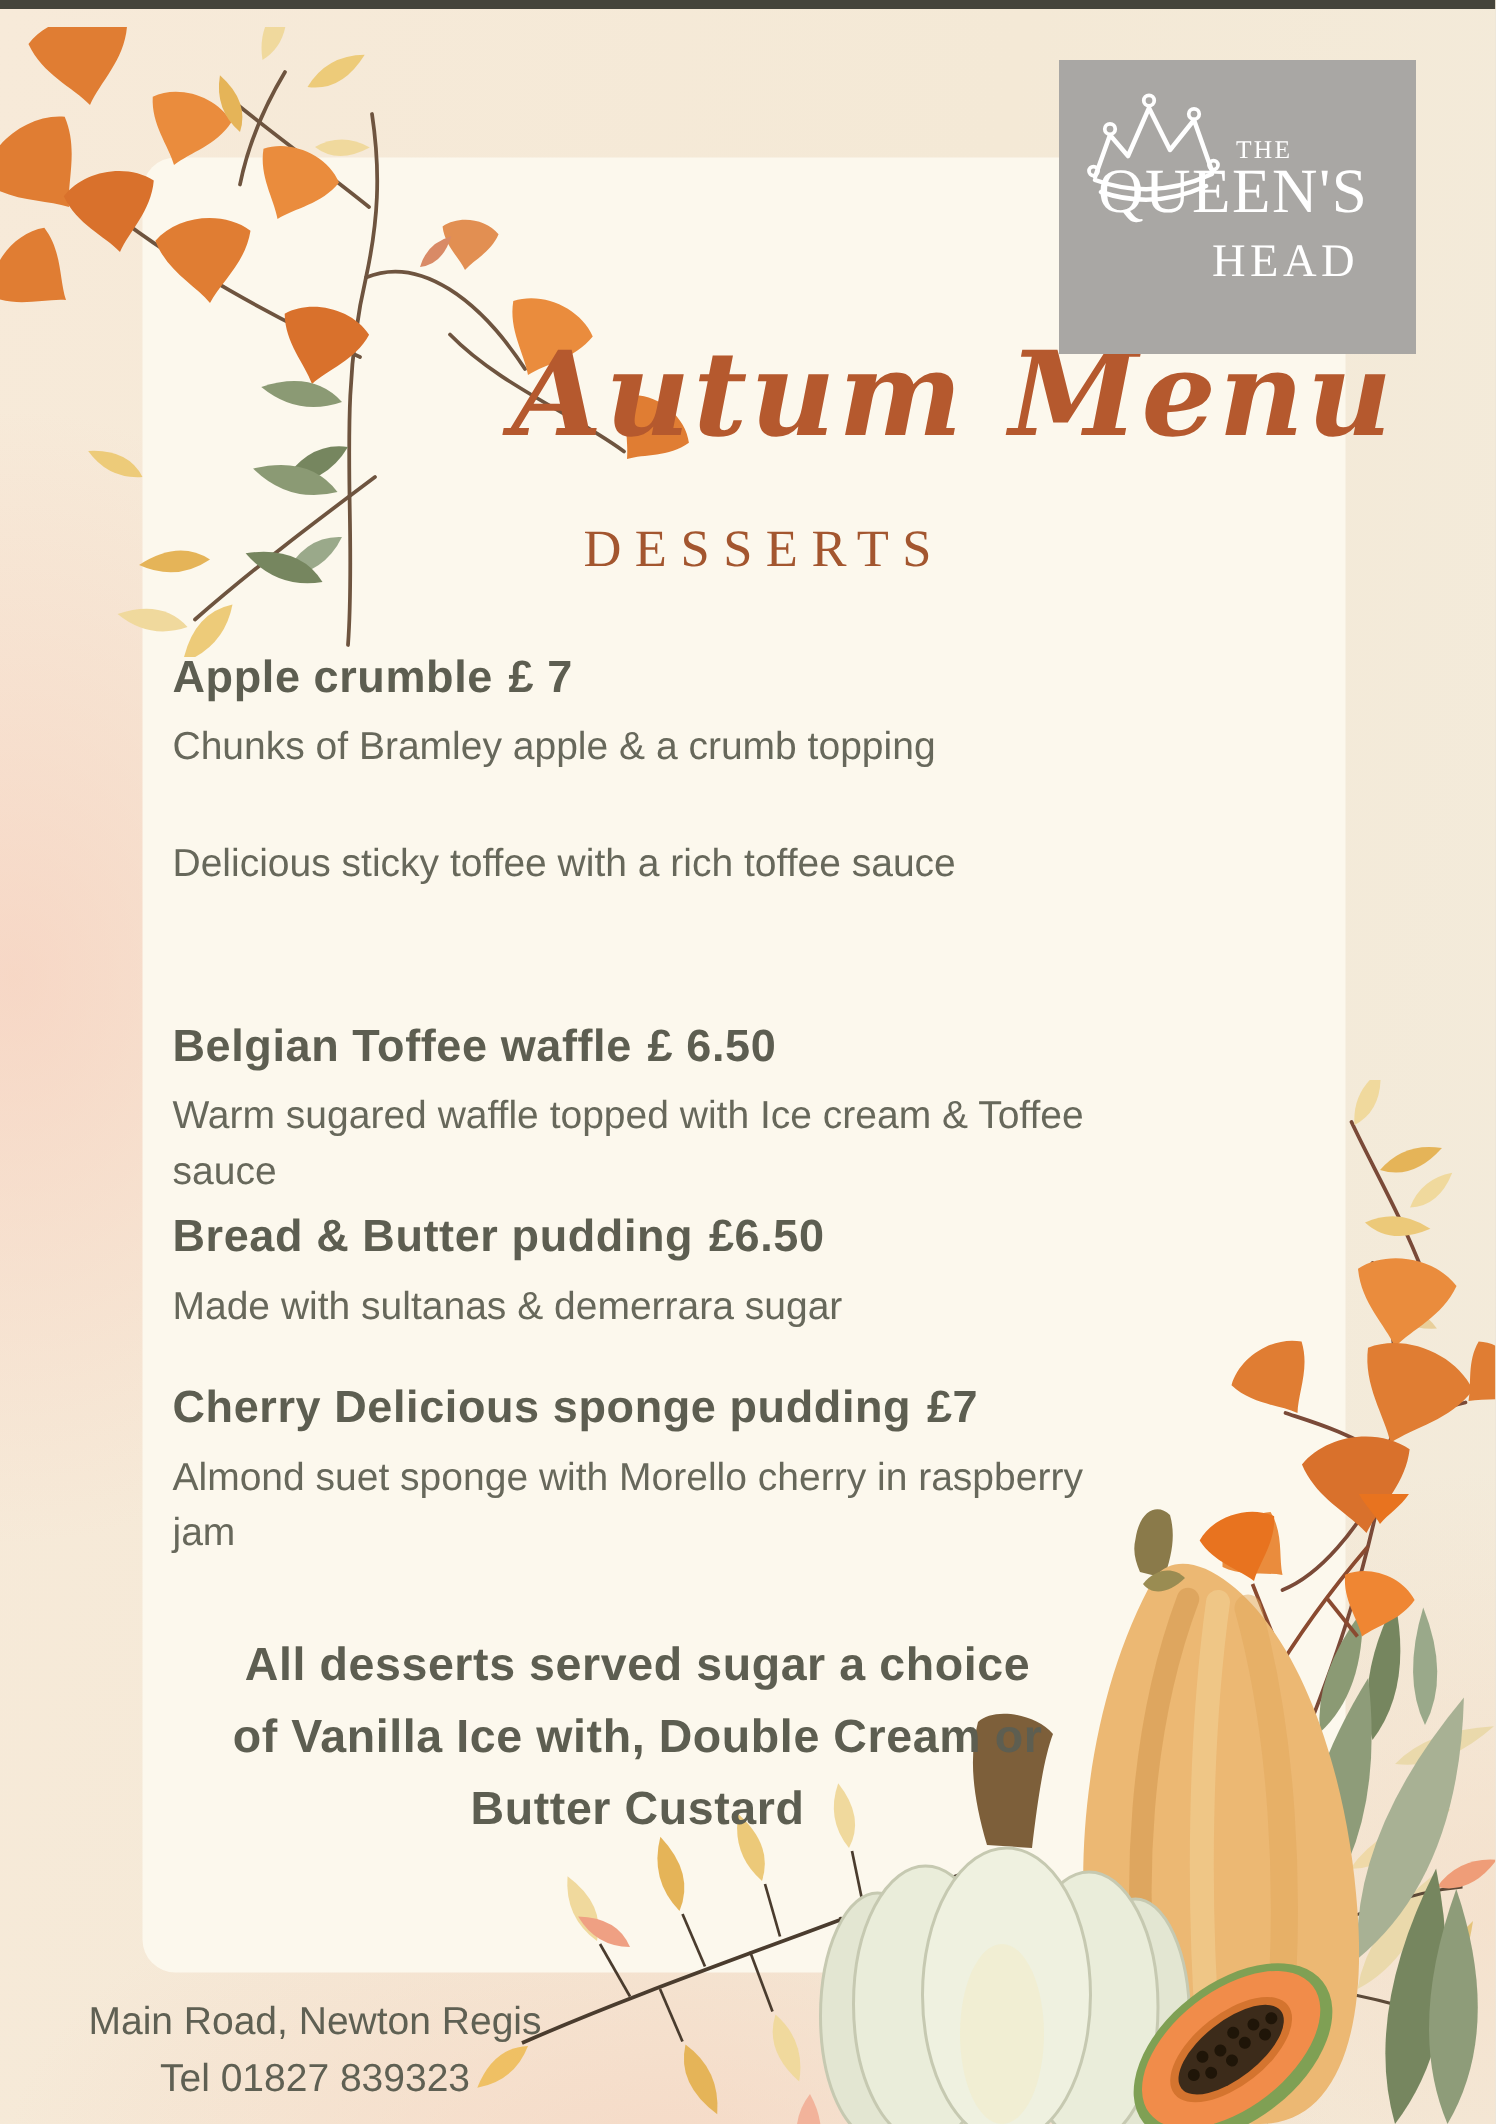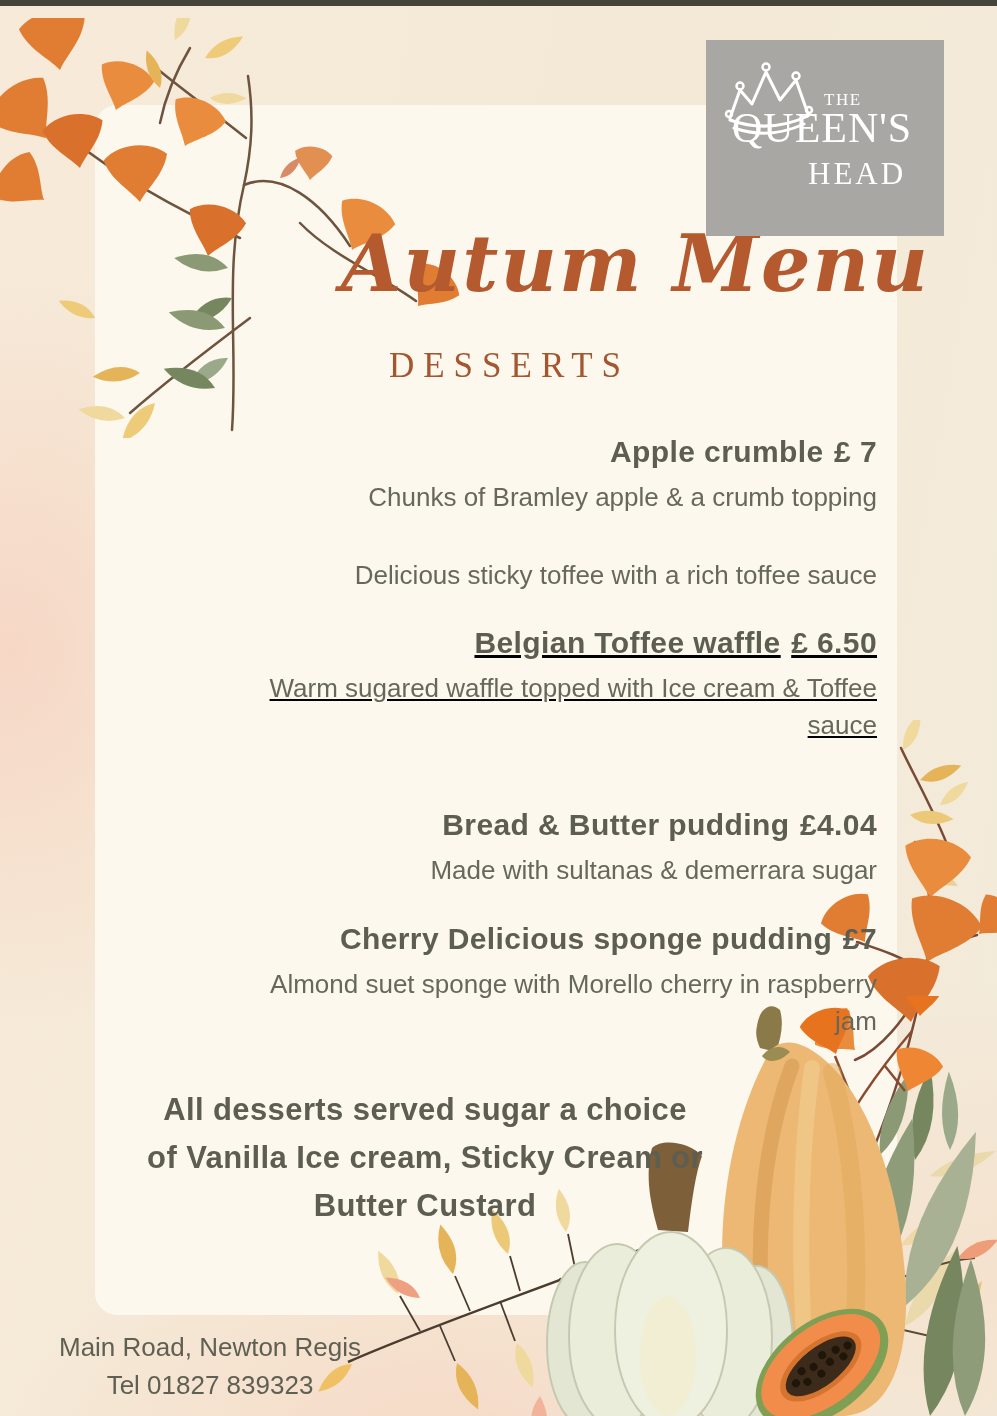--- a/index.html
+++ b/index.html
@@ -32,33 +32,33 @@
   .title{
     position:absolute;left:130px;top:218px;width:800px;margin:0;z-index:4;
     text-align:right;font-family:"DejaVu Serif",serif;font-style:italic;font-weight:600;
     font-size:78px;line-height:92px;color:#b5592e;letter-spacing:2px;
   }
   .section{
     position:absolute;left:105px;top:346px;width:800px;margin:0;z-index:4;
     text-align:center;font-family:"Liberation Serif",serif;font-weight:500;
     font-size:35px;line-height:40px;color:#a3562f;letter-spacing:9px;text-indent:9px;
   }
-  .item{position:absolute;left:115px;width:762px;text-align:right;z-index:4;}
+  .item{position:absolute;left:115px;width:762px;text-align:left;z-index:4;}
   .item h3{
     margin:0 0 10px 0;font-size:30px;line-height:34px;font-weight:bold;
     color:#5d5e51;letter-spacing:.4px;
   }
   .item .price{margin-left:.35em;}
   .desc-line{font-size:26px;line-height:37px;color:#67685b;}
   .desc-line:empty{display:none;}
   .note{position:absolute;left:95px;top:1086px;width:660px;text-align:center;z-index:4;}
   .note div{font-size:31px;line-height:48px;font-weight:bold;color:#5d5e51;letter-spacing:.4px;}
   .footer{position:absolute;left:20px;top:1328px;width:380px;text-align:center;z-index:4;}
   .footer div{font-size:26px;line-height:38px;color:#5f6053;}
-  .i1{top:435px;} .i2{top:557px;} .i3{top:626px;text-decoration:underline;} .i4{top:808px;} .i5{top:922px;}
+  .i1{top:435px;} .i2{top:557px;} .i3{top:681px;} .i4{top:808px;} .i5{top:922px;}
 </style>
 </head>
 <body>
 
 <div id="stage">
 
   <svg width="0" height="0" style="position:absolute">
     <defs>
       <path id="fan" d="M0 0 C -8 -12 -24 -22 -29 -41 C -14 -55 14 -55 29 -41 C 24 -22 8 -12 0 0 Z"></path>
       <path id="leafp" d="M0 0 Q 16 -13 36 -6 Q 17 9 0 0 Z"></path>
@@ -274,34 +274,34 @@
 
   </div>
 
   <div class="item i3">
     <h3><span>Belgian Toffee waffle</span><span class="price">£ 6.50</span></h3>
     <div class="desc-line">Warm sugared waffle topped with Ice cream &amp; Toffee</div>
     <div class="desc-line">sauce</div>
   </div>
 
   <div class="item i4">
-    <h3><span>Bread &amp; Butter pudding</span><span class="price">£4.04</span></h3>
+    <h3><span>Bread &amp; Butter pudding</span><span class="price">£6.50</span></h3>
     <div class="desc-line">Made with sultanas &amp; demerrara sugar</div>
 
   </div>
 
   <div class="item i5">
     <h3><span>Cherry Delicious sponge pudding</span><span class="price">£7</span></h3>
     <div class="desc-line">Almond suet sponge with Morello cherry in raspberry</div>
     <div class="desc-line">jam</div>
   </div>
 
   <div class="note">
     <div>All desserts served sugar a choice</div>
-    <div>of Vanilla Ice cream, Sticky Cream or</div>
+    <div>of Vanilla Ice with, Double Cream or</div>
     <div>Butter Custard</div>
   </div>
 
   <div class="footer">
     <div>Main Road, Newton Regis</div>
     <div>Tel 01827 839323</div>
   </div>
 
 </div>
 

